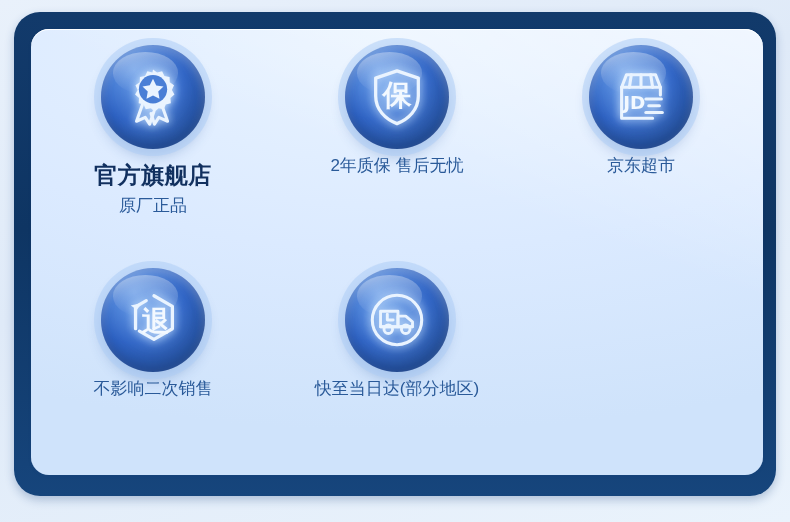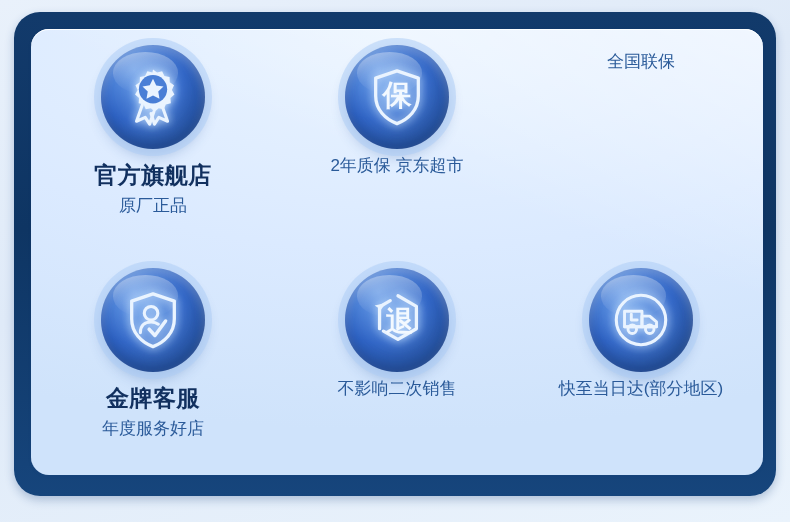--- a/index.html
+++ b/index.html
@@ -157,39 +157,43 @@
         <div class="feature-subtitle">原厂正品</div>
       </div>
 
       <div class="feature-cell row-1">
         <div class="icon-badge">
           <svg width="62" height="62" viewBox="0 0 64 64" aria-hidden="true">
             <path d="M32 5 L54 12.5 V31 C54 45 44 55 32 59.5 C20 55 10 45 10 31 V12.5 Z" fill="none" stroke="#eaf4ff" stroke-width="3.4" stroke-linejoin="round"></path>
             <text class="glyph-cn" x="32" y="40" font-size="30" text-anchor="middle">保</text>
           </svg>
         </div>
-        <div class="feature-subtitle">2年质保 京东超市</div>
+        <div class="feature-subtitle">2年质保 售后无忧</div>
       </div>
 
       <div class="feature-cell row-1">
-        <div class="feature-subtitle">全国联保</div>
-      </div>
-
-      <div class="feature-cell row-2">
-        <div class="icon-badge">
-          <svg width="62" height="62" viewBox="0 0 64 64" aria-hidden="true">
-            <path d="M32 5 L54 12.5 V31 C54 45 44 55 32 59.5 C20 55 10 45 10 31 V12.5 Z" fill="none" stroke="#eaf4ff" stroke-width="3.4" stroke-linejoin="round"></path>
-            <circle cx="30" cy="25" r="7" fill="none" stroke="#eaf4ff" stroke-width="3.2"></circle>
-            <path d="M19 45 C19 37 24 34 30 34 C33 34 35.5 34.8 37.5 36.3" fill="none" stroke="#eaf4ff" stroke-width="3.2" stroke-linecap="round"></path>
-            <path d="M28 41.5 L34 48 L45 33" fill="none" stroke="#eaf4ff" stroke-width="3.6" stroke-linecap="round" stroke-linejoin="round"></path>
-          </svg>
-        </div>
-        <div class="feature-title">金牌客服</div>
-        <div class="feature-subtitle">年度服务好店</div>
-      </div>
+        <div class="icon-badge">
+          <svg width="62" height="62" viewBox="0 0 64 64" aria-hidden="true">
+            <g fill="none" stroke="#eaf4ff" stroke-width="3.2" stroke-linejoin="round" stroke-linecap="round">
+              <path d="M12 22 L17 9 H47 L52 22 Z"></path>
+              <path d="M22 9 L20 22"></path>
+              <path d="M32 9 V22"></path>
+              <path d="M42 9 L44 22"></path>
+              <path d="M12 22 V54 H44"></path>
+              <path d="M52 22 V30"></path>
+              <path d="M37 34 H53"></path>
+              <path d="M40 41 H51"></path>
+              <path d="M37 48 H54"></path>
+            </g>
+            <text class="glyph-cn" x="25" y="44" font-size="19" text-anchor="middle" font-family="'Liberation Sans', sans-serif">JD</text>
+          </svg>
+        </div>
+        <div class="feature-subtitle">京东超市</div>
+      </div>
+
 
       <div class="feature-cell row-2">
         <div class="icon-badge">
           <svg width="62" height="62" viewBox="0 0 64 64" aria-hidden="true">
             <path d="M33 7 L52 18 V41 L33 52 L18 43.5" fill="none" stroke="#eaf4ff" stroke-width="3.4" stroke-linejoin="round" stroke-linecap="round"></path>
             <path d="M14 41 V18.5 L25 12" fill="none" stroke="#eaf4ff" stroke-width="3.4" stroke-linejoin="round" stroke-linecap="round"></path>
             <path d="M9 17 L15.5 21.5 L20.5 14.5 Z" fill="#eaf4ff"></path>
             <text class="glyph-cn" x="35" y="43" font-size="29" text-anchor="middle">退</text>
           </svg>
         </div>

